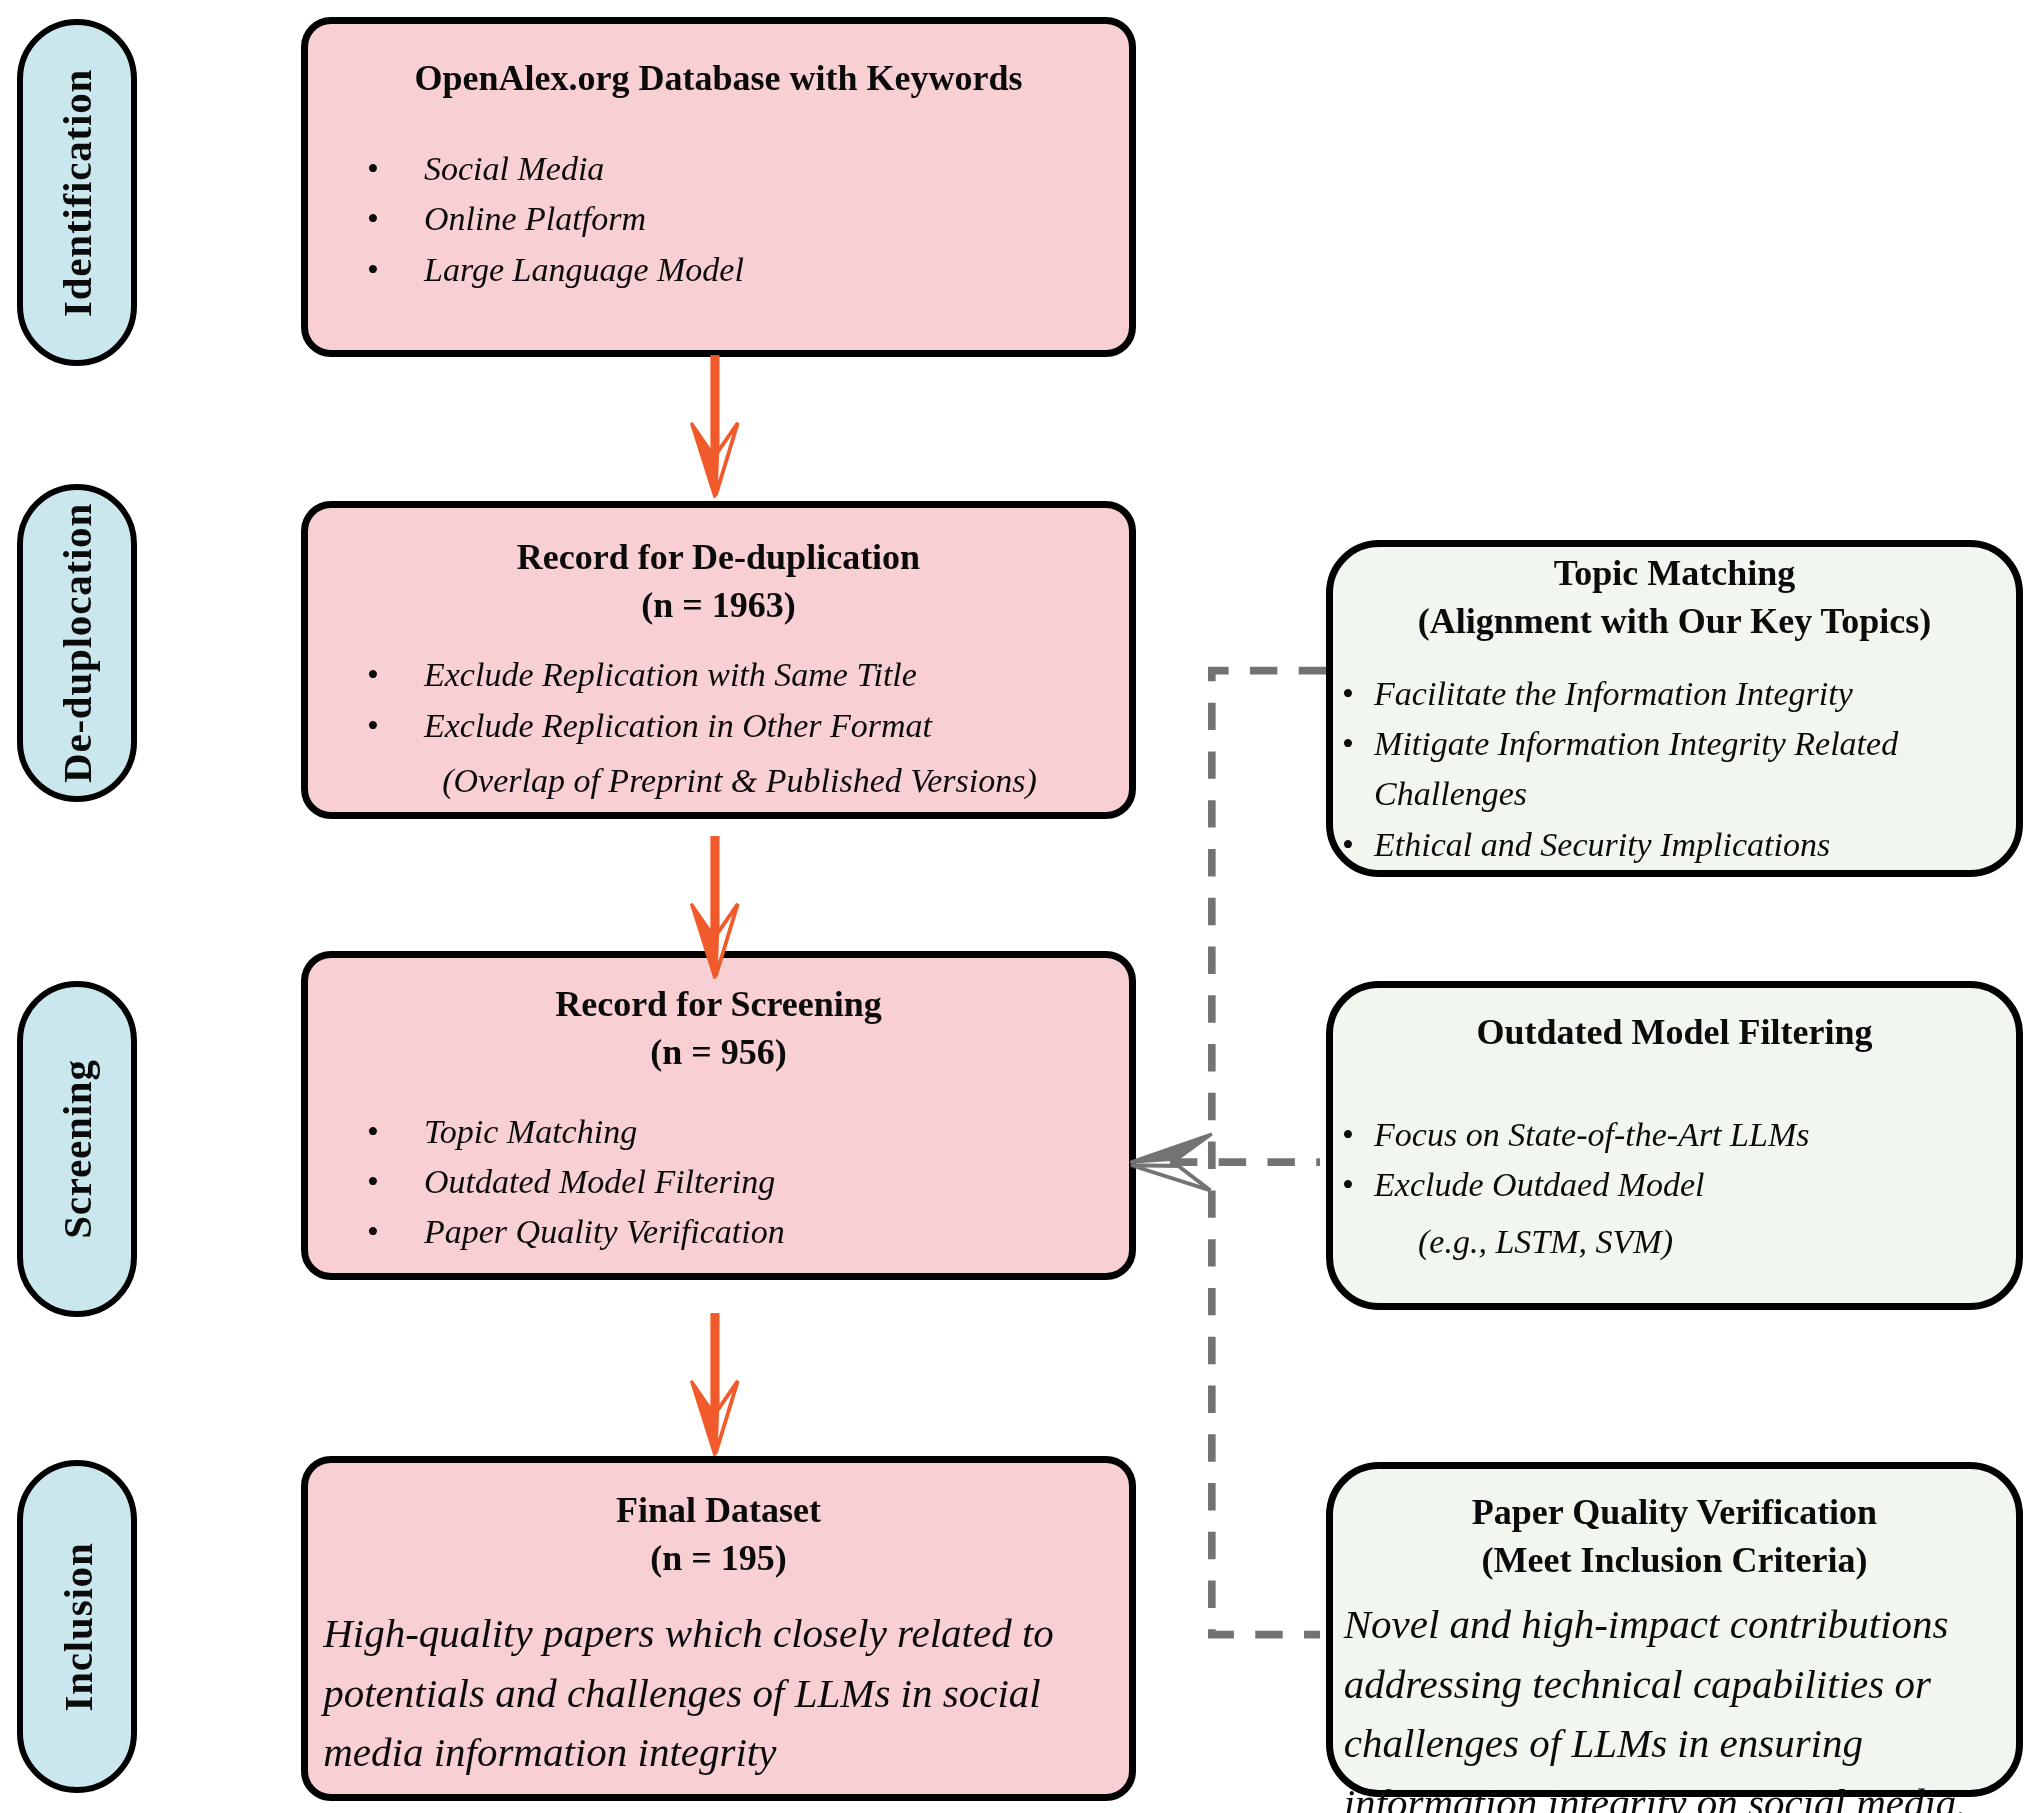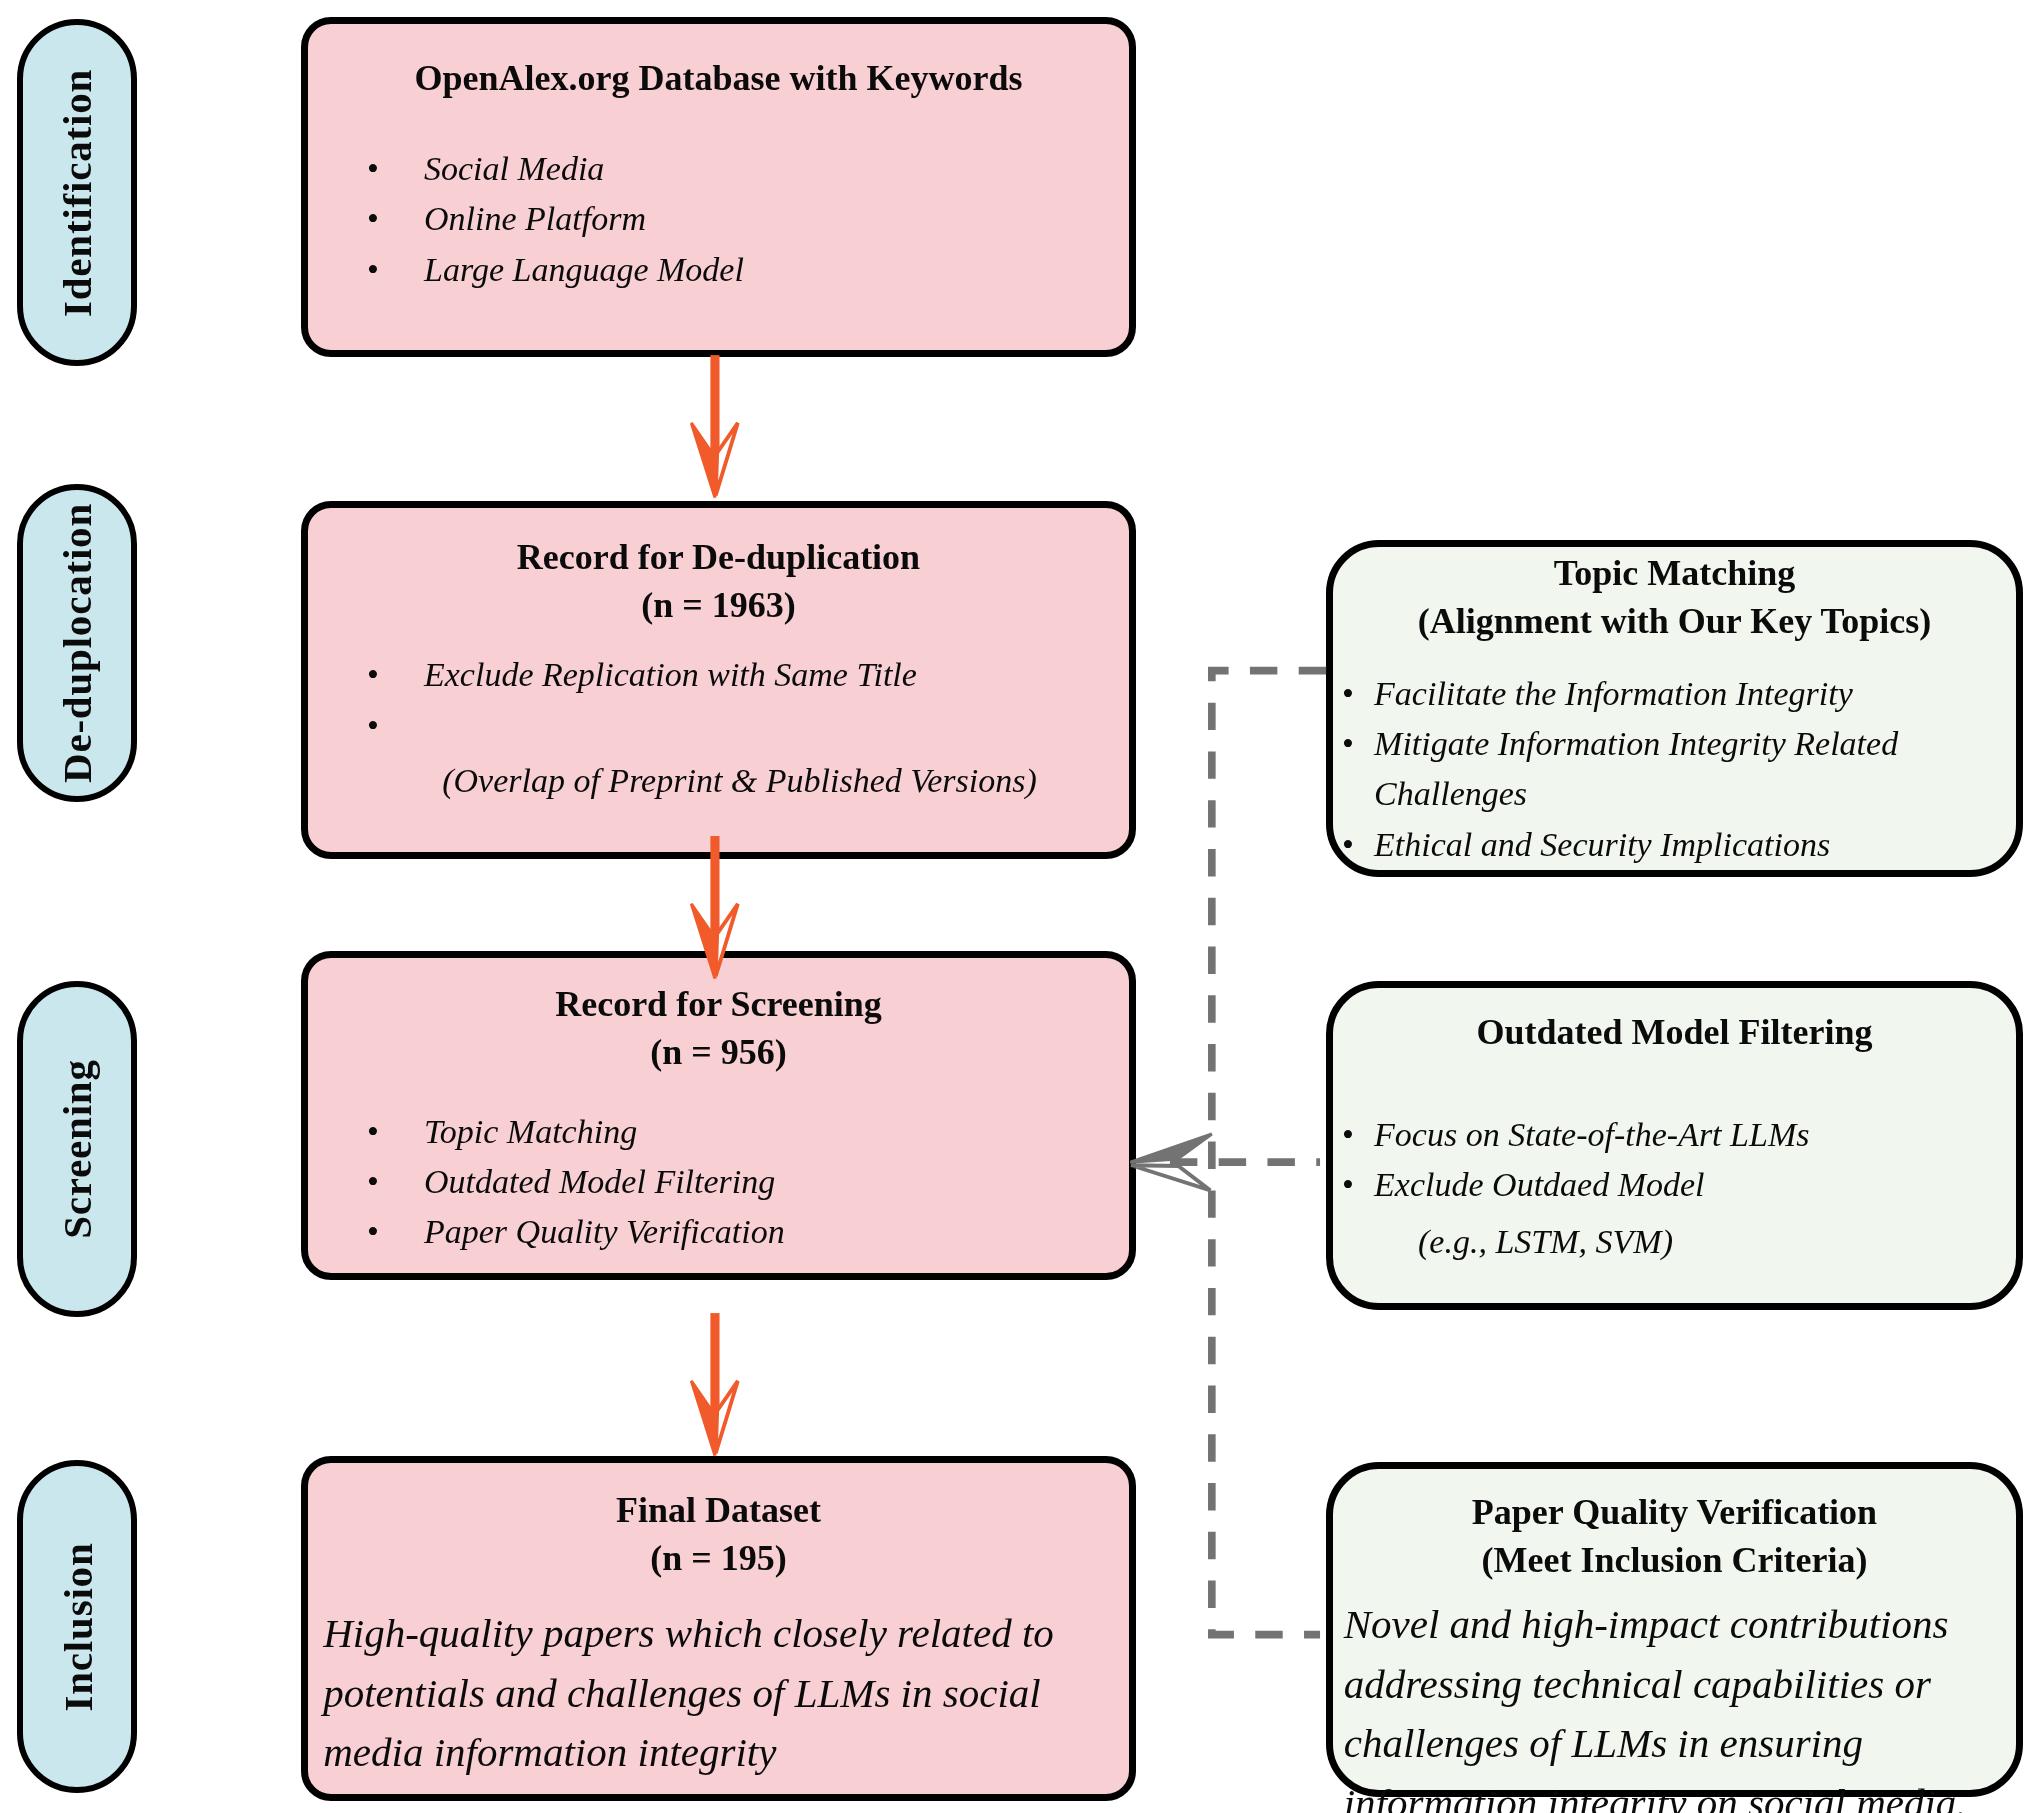--- a/index.html
+++ b/index.html
@@ -41,21 +41,21 @@
   .flowbox{
     position:absolute;
     left:301px;
     width:835px;
     background:#F8CFD3;
     border:7.6px solid #000;
     border-radius:30px;
     box-sizing:border-box;
   }
   #flow-1{top:17px;height:340px;}
-  #flow-2{top:501px;height:358px;}
+  #flow-2{top:501px;height:318px;}
   #flow-3{top:951px;height:329px;}
   #flow-4{top:1456px;height:345px;}
 
   
   .sidebox{
     position:absolute;
     left:1326px;
     width:697px;
     background:#F1F7EF;
     border:7.6px solid #000;
@@ -177,20 +177,21 @@
       <div>Record for De-duplication</div>
       <div>(n = 1963)</div>
     </div>
     <ul class="bullets">
       <li class="bullet">
         <span class="marker">•</span>
         <span>Exclude Replication with Same Title</span>
       </li>
       <li class="bullet">
         <span class="marker">•</span>
+        <span>Exclude Replication in Other Format</span>
       </li>
     </ul>
     <div class="note">(Overlap of Preprint &amp; Published Versions)</div>
   </div>
 
   <div class="flowbox" id="flow-3">
     <div class="box-title">
       <div>Record for Screening</div>
       <div>(n = 956)</div>
     </div>

